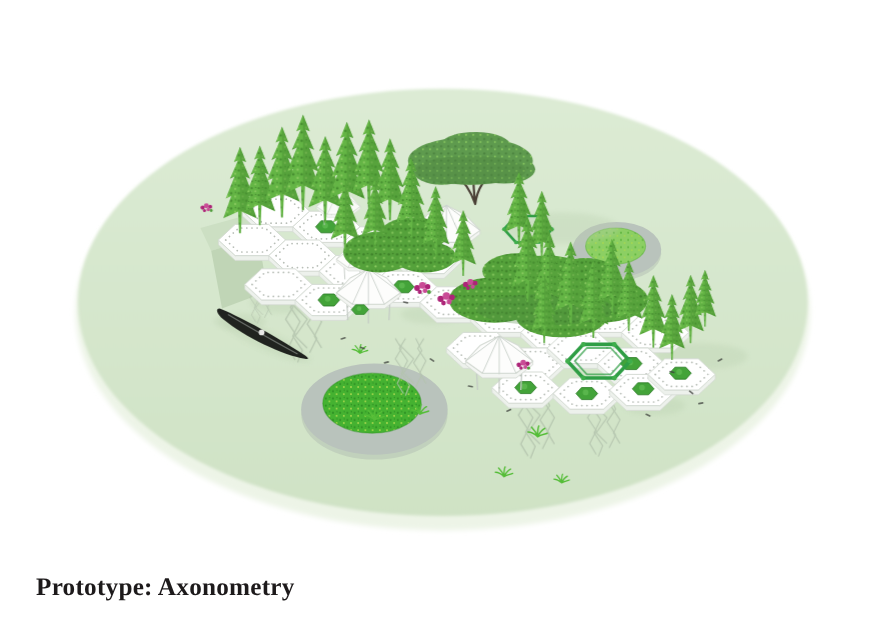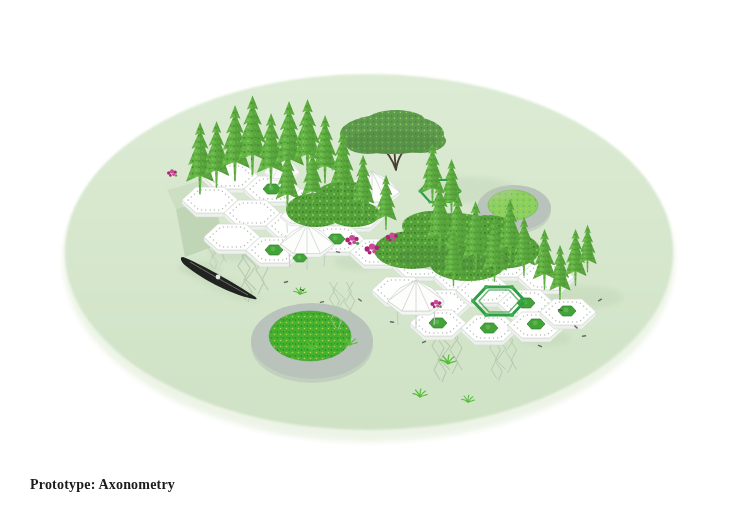--- a/index.html
+++ b/index.html
@@ -1,20 +1,20 @@
 <!DOCTYPE html>
 <html style="--pageBg: #ffffff; --groundTop: #dcebd4; --groundBottom: #cfe2c5; --groundEdge: #edf4e7; --platform: #ffffff; --platformSide: #edf1ec; --platformLine: #d4dad3; --dotLine: #b9bfb8; --treeGreen: #64b545; --treeGreenDark: #468e30; --treeGreenLight: #8ccc61; --bushGreen: #55a23b; --bushGreenDark: #3c7f28; --canopyGreen: #5e9a4e; --canopyGreenDark: #4c8340; --planterGreen: #43a339; --planterGreenDark: #2e7d2a; --padRing: #b9c3bc; --padGrass: #45b231; --padGrassDark: #2f9224; --padGrassLime: #a8d84e; --padGrassLight: #8ccf63; --flowerPink: #ad2478; --flowerPinkLight: #c94b96; --frameGreen: #2f9e45; --boatBlack: #20231f; --rootGray: #b4c4ae; --shadowGreen: #b9cfae; --rampGreen: #ccdfc3; --rampGreenDark: #c0d5b6; --trunkBrown: #4a3f35; --debris: #3f423e; --captionText: #1d1a1b;"><head>
 <meta charset="utf-8">
 <style>
   html,body{margin:0;padding:0;background:#fff;}
   .page{position:relative;width:730px;height:516px;background:var(--pageBg,#ffffff);
         overflow:hidden;font-family:"Liberation Sans",sans-serif;}
   .scene{position:absolute;left:0;top:0;}
   .caption{position:absolute;left:30px;top:477px;
-           font-family:"Liberation Serif",serif;font-weight:700;font-size:14px;
+           font-family:"Liberation Serif",serif;font-weight:700;font-size:21px;
            letter-spacing:.2px;color:var(--captionText,#1d1a1b);white-space:nowrap;}
 
   
   .groundEdge{fill:var(--groundEdge,#edf4e7);}
   .stopGT{stop-color:var(--groundTop,#dcebd4);}
   .stopGB{stop-color:var(--groundBottom,#cfe2c5);}
   .plat{fill:var(--platform,#ffffff);stroke:var(--platformLine,#d4dad3);stroke-width:.8;}
   .platSide{fill:var(--platformSide,#edf1ec);stroke:var(--platformLine,#d4dad3);stroke-width:.6;}
   .dots{fill:none;stroke:var(--dotLine,#b9bfb8);stroke-width:1.4;
         stroke-dasharray:.1 4.2;stroke-linecap:round;}

